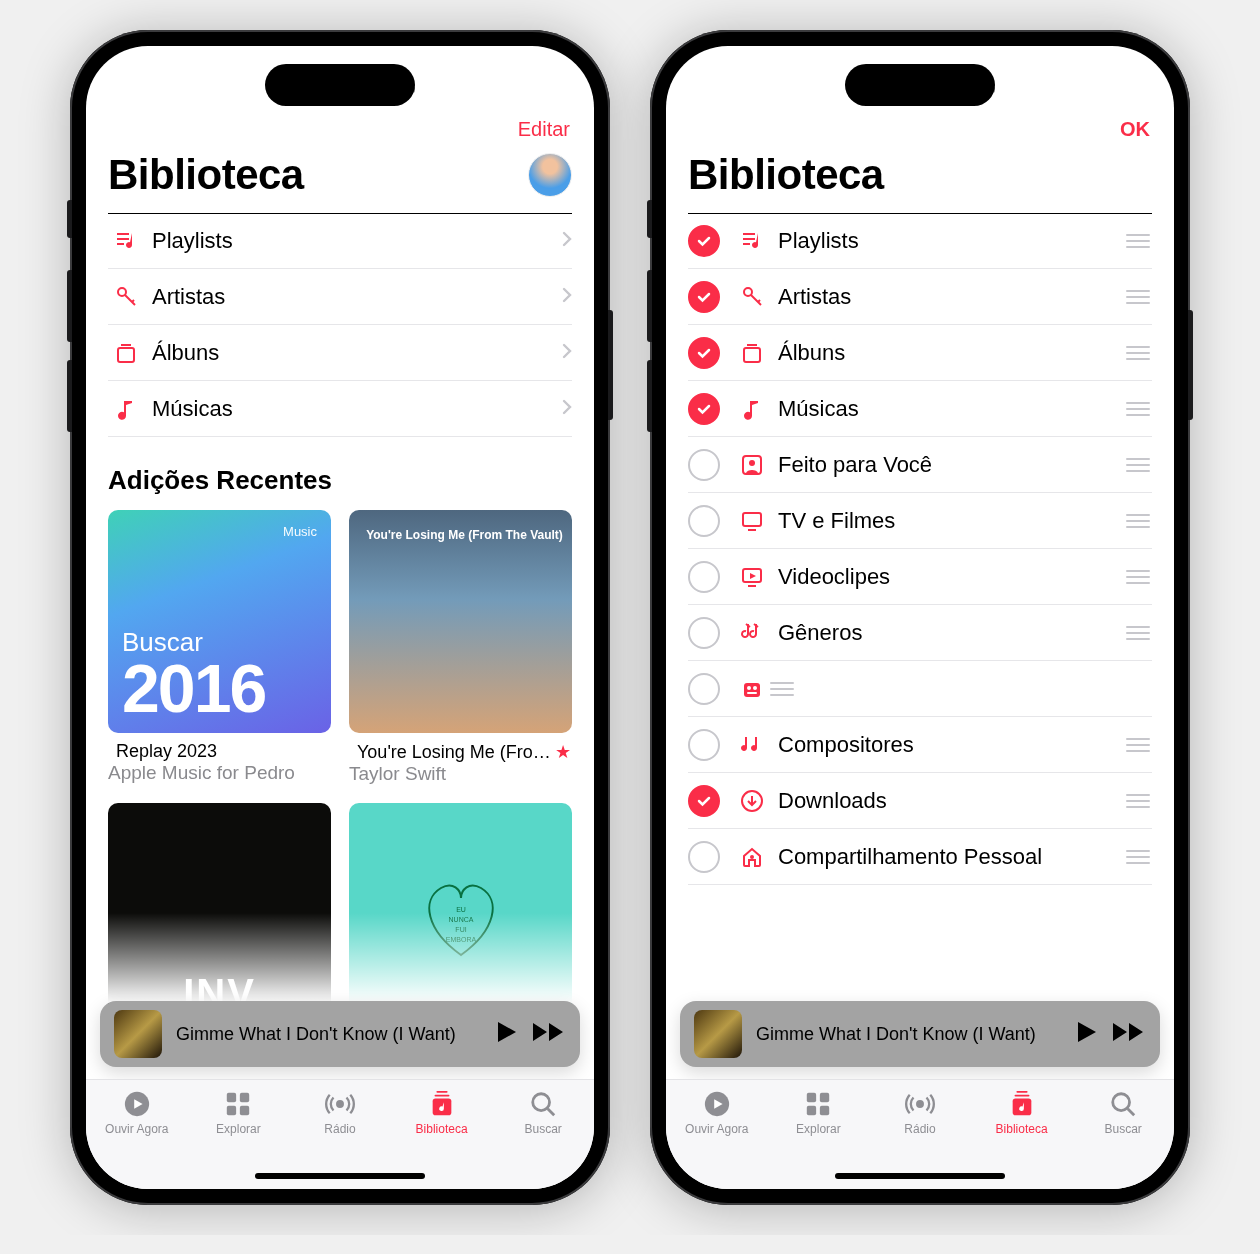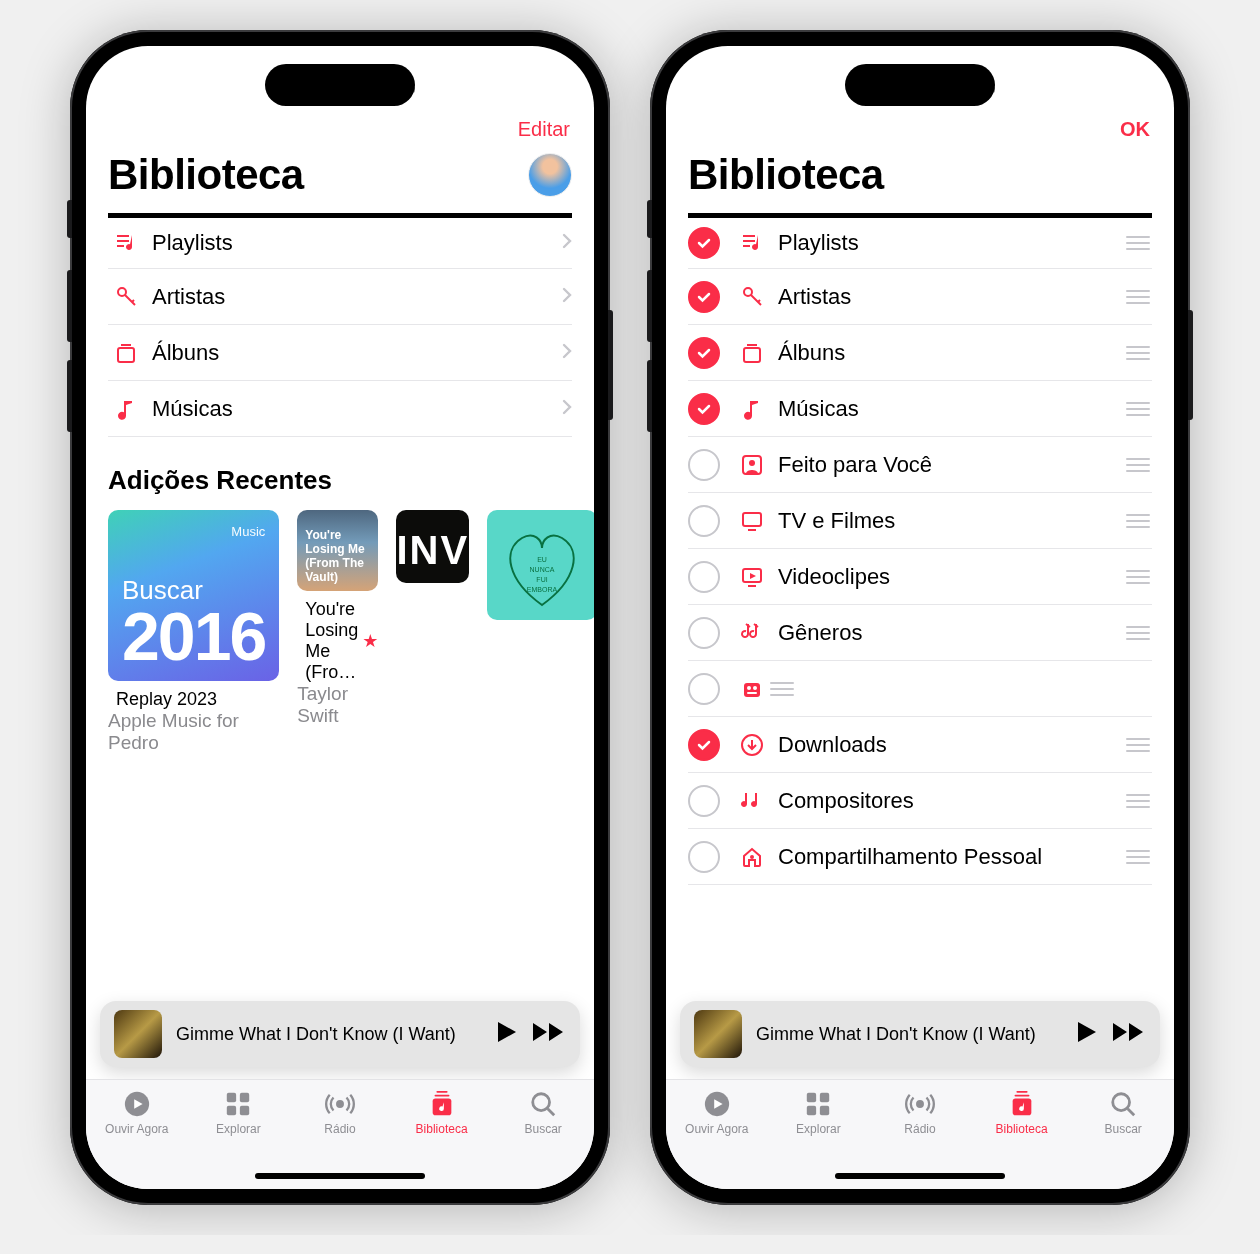--- a/index.html
+++ b/index.html
@@ -53,50 +53,50 @@
   .top-link { color:#fa2d48; font-size:20px; font-weight:400; }
   .top-link.bold { font-weight:600;margin-left:38px; }
   .title-row { display:flex; justify-content:space-between; align-items:center; margin-top:4px; }
   .page-title { font-size:42px; font-weight:800; letter-spacing:-.5px; }
   .avatar { width:44px; height:44px; border-radius:50%; background: radial-gradient(circle at 50% 30%, #f2c29e 0 20%, #4a9ee8 60%); border:1px solid #eee; }
   .list { margin-top:14px; }
   .row {
     display:flex; align-items:center; height:56px;
     border-bottom:1px solid #e6e6e9;
   }
-  .row:first-child { border-top:5px solid #000000; }
+  .row:first-child { border-top:1px solid #000000; }
   .row .ricon { width:36px; display:flex; justify-content:center; color:#fa2d48; }
   .row .label { flex:1; font-size:22px; padding-left:8px; }
   .chev { color:#c7c7cc; }
   .check { width:32px; height:32px; border-radius:50%; border:2px solid #c7c7cc; display:flex; align-items:center; justify-content:center; margin-right:14px; flex-shrink:0;}
   .check.on { background:#fa2d48; border-color:#fa2d48; }
   .check.on svg { display:block; }
   .check svg { display:none; }
   .grip { display:flex; flex-direction:column; gap:4px; padding-right:2px;}
   .grip span { display:block; width:24px; height:2px; background:#c7c7cc; border-radius:1px;}
   .section-h { font-size:26px; font-weight:700; margin:28px 0 14px; }
-  .grid { display:grid; grid-template-columns:1fr 1fr 1fr 1fr; gap:18px; }
+  .grid { display:grid; grid-template-columns:1fr 1fr; gap:18px; }
   .card { }
   .art { width:100%; aspect-ratio:1; border-radius:10px; background:#ddd; position:relative; overflow:hidden;}
   .art.replay { background: linear-gradient(160deg,#3fd1b7 0%, #52a7f0 35%, #6a62e6 100%); display:flex; flex-direction:column; justify-content:space-between; padding:14px;}
   .art.replay .mlabel { align-self:flex-end; color:#fff; font-size:13px; opacity:.95;}
   .art.replay .rp { color:#fff; font-size:26px; font-weight:300;}
   .art.replay .year { color:#fff; font-size:68px; font-weight:700; letter-spacing:-2px; line-height:.9;}
   .art.ts { background: linear-gradient(180deg,#4e677f 0%, #739bb9 40%, #d5a377 100%); display:flex; align-items:flex-start; justify-content:center; padding-top:18px;padding-left:8px;}
   .art.ts .captxt { color:#fff; font-size:12px; font-weight:600;}
   .art.inv { background:#0c0c0a; display:flex; align-items:flex-end; justify-content:center; padding-bottom:10px;}
   .art.inv .captxt { color:#fff; font-size:40px; font-weight:800; letter-spacing:2px;}
   .art.teal { background:#58d7c8; display:flex; align-items:center; justify-content:center;}
   .art.teal svg{opacity:.9;}
   .ctitle { font-size:18px; margin-top:8px; display:flex; align-items:center; gap:4px;margin-left:8px;}
   .ctitle .star{ color:#fa2d48; font-size:18px;}
   .csub { font-size:19px; color:#8a8a8e;}
   .player {
     position:absolute; left:14px; right:14px; bottom:122px; height:66px;
-    background:#e5e5e5; border-radius:16px; box-shadow:0 6px 18px rgba(0,0,0,.15);
+    background:#a3a3a3; border-radius:16px; box-shadow:0 6px 18px rgba(0,0,0,.15);
     display:flex; align-items:center; padding:0 14px; gap:14px;
   }
   .pthumb { width:48px; height:48px; border-radius:8px; background:linear-gradient(135deg,#4d3811,#b79a46,#1e1408); flex-shrink:0;}
   .ptitle { flex:1; font-size:18px; white-space:nowrap; overflow:hidden; text-overflow:ellipsis;}
   .tabbar {
     position:absolute; bottom:0; left:0; right:0; height:110px;
     background:rgba(247,247,249,.96); border-top:1px solid #e3e3e6;
     display:flex; justify-content:space-around; padding-top:10px;
   }
   .tab { display:flex; flex-direction:column; align-items:center; gap:4px; font-size:12px; color:#8e8e93; width:20%;}
@@ -492,46 +492,46 @@
                 <rect x="7" y="15" width="10" height="2" rx="1" fill="#fff"></rect>
               </svg>
             </span>
             <span class="grip">
               <span></span>
               <span></span>
               <span></span>
             </span>
           </div>
           <div class="row">
+            <span class="check "></span>
+            <span class="ricon">
+              <svg width="24" height="24" viewBox="0 0 24 24" fill="currentColor">
+                <path d="M7 4v11a3 3 0 11-2-2.8V4zM17 4v11a3 3 0 11-2-2.8V4z"></path>
+              </svg>
+            </span>
+            <span class="label">Compositores</span>
+            <span class="grip">
+              <span></span>
+              <span></span>
+              <span></span>
+            </span>
+          </div>
+          <div class="row">
             <span class="check on">
               <svg width="16" height="16" viewBox="0 0 16 16">
                 <path d="M3 8l3.5 3.5L13 5" fill="none" stroke="#fff" stroke-width="2.5" stroke-linecap="round"></path>
               </svg>
             </span>
             <span class="ricon">
               <svg width="24" height="24" viewBox="0 0 24 24" fill="none" stroke="currentColor" stroke-width="2">
                 <circle cx="12" cy="12" r="10"></circle>
                 <path d="M12 7v8M8 12l4 4 4-4"></path>
               </svg>
             </span>
             <span class="label">Downloads</span>
-            <span class="grip">
-              <span></span>
-              <span></span>
-              <span></span>
-            </span>
-          </div>
-          <div class="row">
-            <span class="check "></span>
-            <span class="ricon">
-              <svg width="24" height="24" viewBox="0 0 24 24" fill="currentColor">
-                <path d="M7 4v11a3 3 0 11-2-2.8V4zM17 4v11a3 3 0 11-2-2.8V4z"></path>
-              </svg>
-            </span>
-            <span class="label">Compositores</span>
             <span class="grip">
               <span></span>
               <span></span>
               <span></span>
             </span>
           </div>
           <div class="row">
             <span class="check "></span>
             <span class="ricon">
               <svg width="24" height="24" viewBox="0 0 24 24" fill="none" stroke="currentColor" stroke-width="2">

